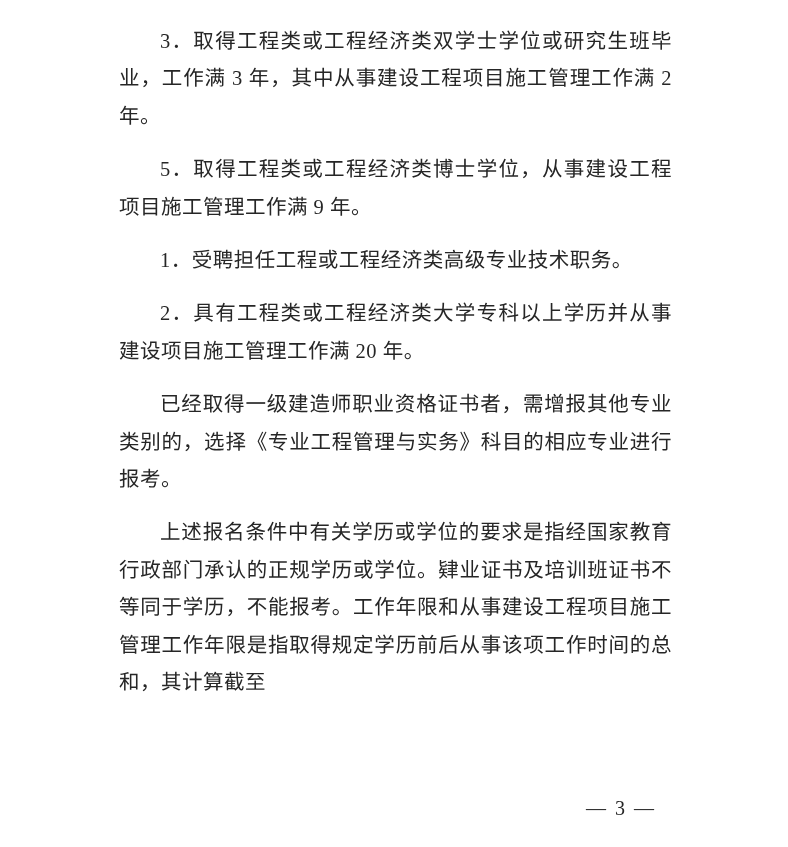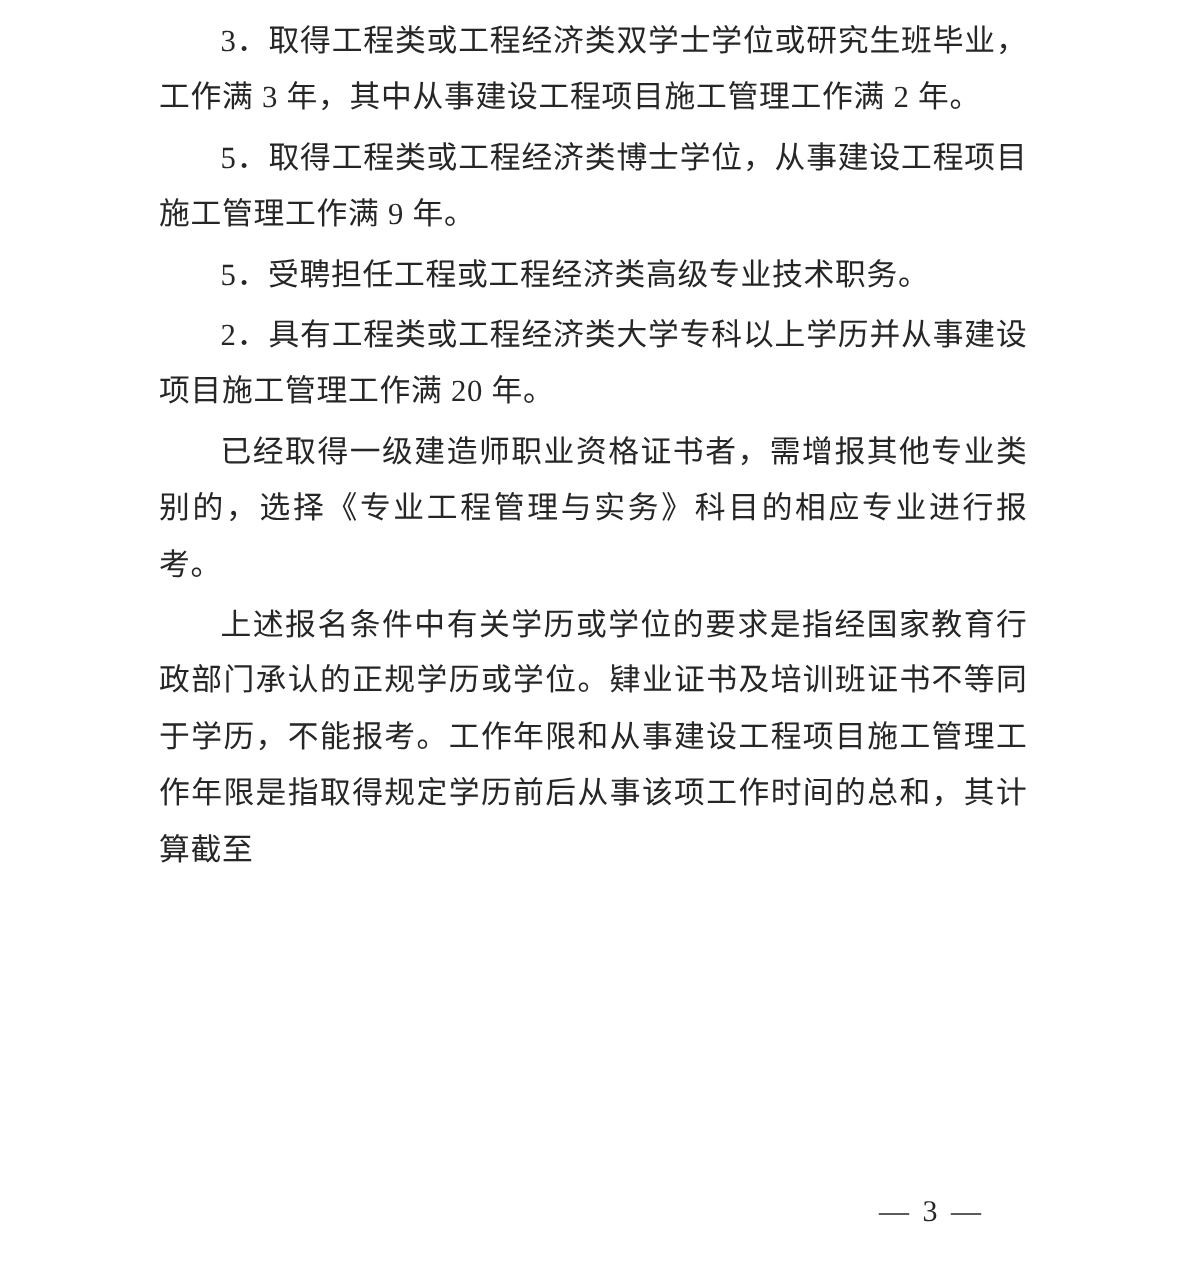--- a/index.html
+++ b/index.html
@@ -16,21 +16,21 @@
     font-family: "Liberation Serif", "DejaVu Serif", serif;
     color: #262626;
   }
   .content {
     position: absolute;
     left: 103px;
     top: 7px;
     width: 585px;
   }
   .para {
-    margin: 3px;
+    margin: 16px;
     font-size: 20.5px;
     line-height: 37.4px;
     letter-spacing: 0.5px;
     text-indent: 2em;
     text-align: justify;
     text-justify: inter-character;
     word-break: break-all;
     color: #262626;
   }
   .para.bold {
@@ -48,19 +48,19 @@
     white-space: nowrap;
   }
 </style>
 </head>
 <body>
 
 <div class="page">
   <div class="content" id="doc-body">
       <p class="para">3．取得工程类或工程经济类双学士学位或研究生班毕业，工作满 3 年，其中从事建设工程项目施工管理工作满 2 年。</p>
       <p class="para">5．取得工程类或工程经济类博士学位，从事建设工程项目施工管理工作满 9 年。</p>
-      <p class="para">5．受聘担任工程或工程经济类高级专业技术职务。</p>
+      <p class="para">1．受聘担任工程或工程经济类高级专业技术职务。</p>
       <p class="para">2．具有工程类或工程经济类大学专科以上学历并从事建设项目施工管理工作满 20 年。</p>
       <p class="para">已经取得一级建造师职业资格证书者，需增报其他专业类别的，选择《专业工程管理与实务》科目的相应专业进行报考。</p>
       <p class="para">上述报名条件中有关学历或学位的要求是指经国家教育行政部门承认的正规学历或学位。肄业证书及培训班证书不等同于学历，不能报考。工作年限和从事建设工程项目施工管理工作年限是指取得规定学历前后从事该项工作时间的总和，其计算截至</p>
     </div>
   <div class="page-number">— 3 —</div>
 </div>
 
 </body></html>

